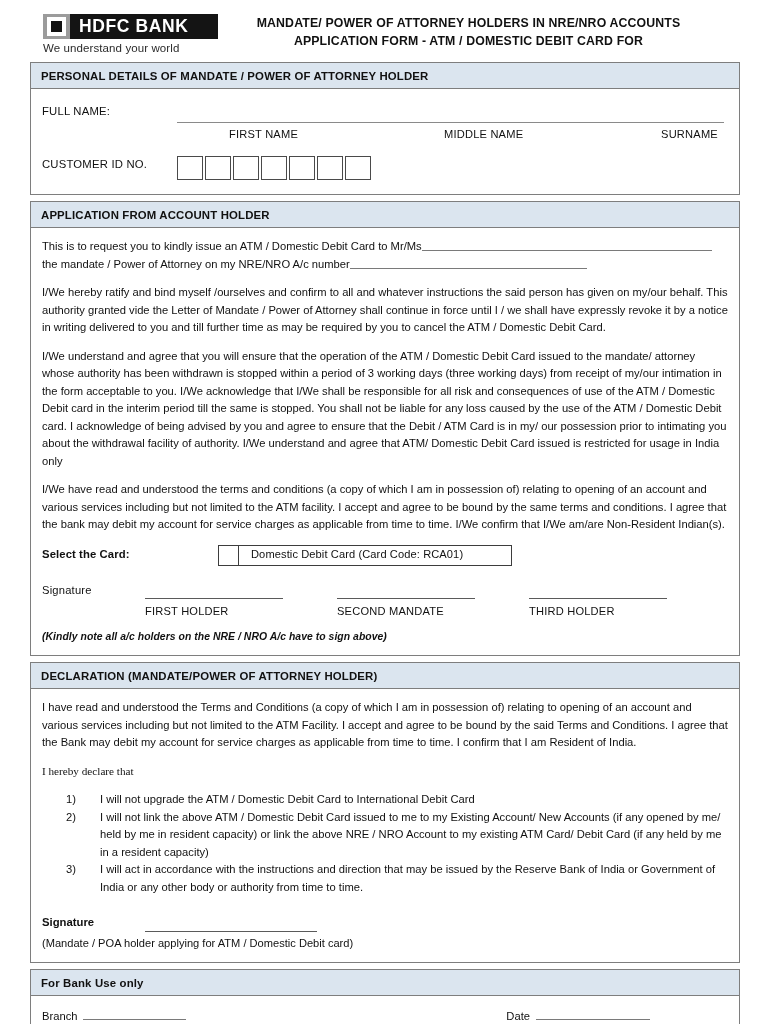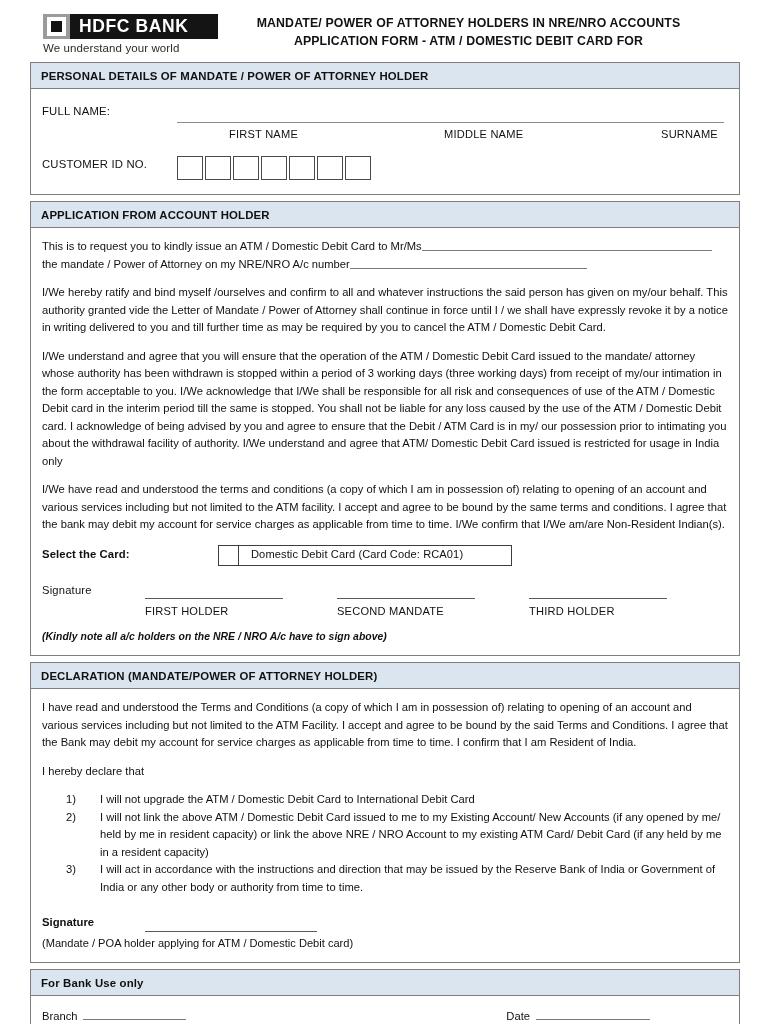--- a/index.html
+++ b/index.html
@@ -242,21 +242,21 @@
   .sig-names div { width: 192px; flex: 0 0 192px; }
   .note-italic {
     font-size: 10.4px;
     font-style: italic;
     font-weight: bold;
     margin-top: 7px;
     letter-spacing: 0.05px;
   }
 
   
-  .decl-intro { margin: 0 0 4px 0; }
+  .decl-intro { margin: 0 0 4px 0; font-family: Liberation Serif, serif; }
   ol.decl {
     list-style: none;
     margin: 0;
     padding: 0 0 0 24px;
   }
   ol.decl > li {
     display: flex;
     margin-bottom: 0;
   }
   ol.decl > li .num {

